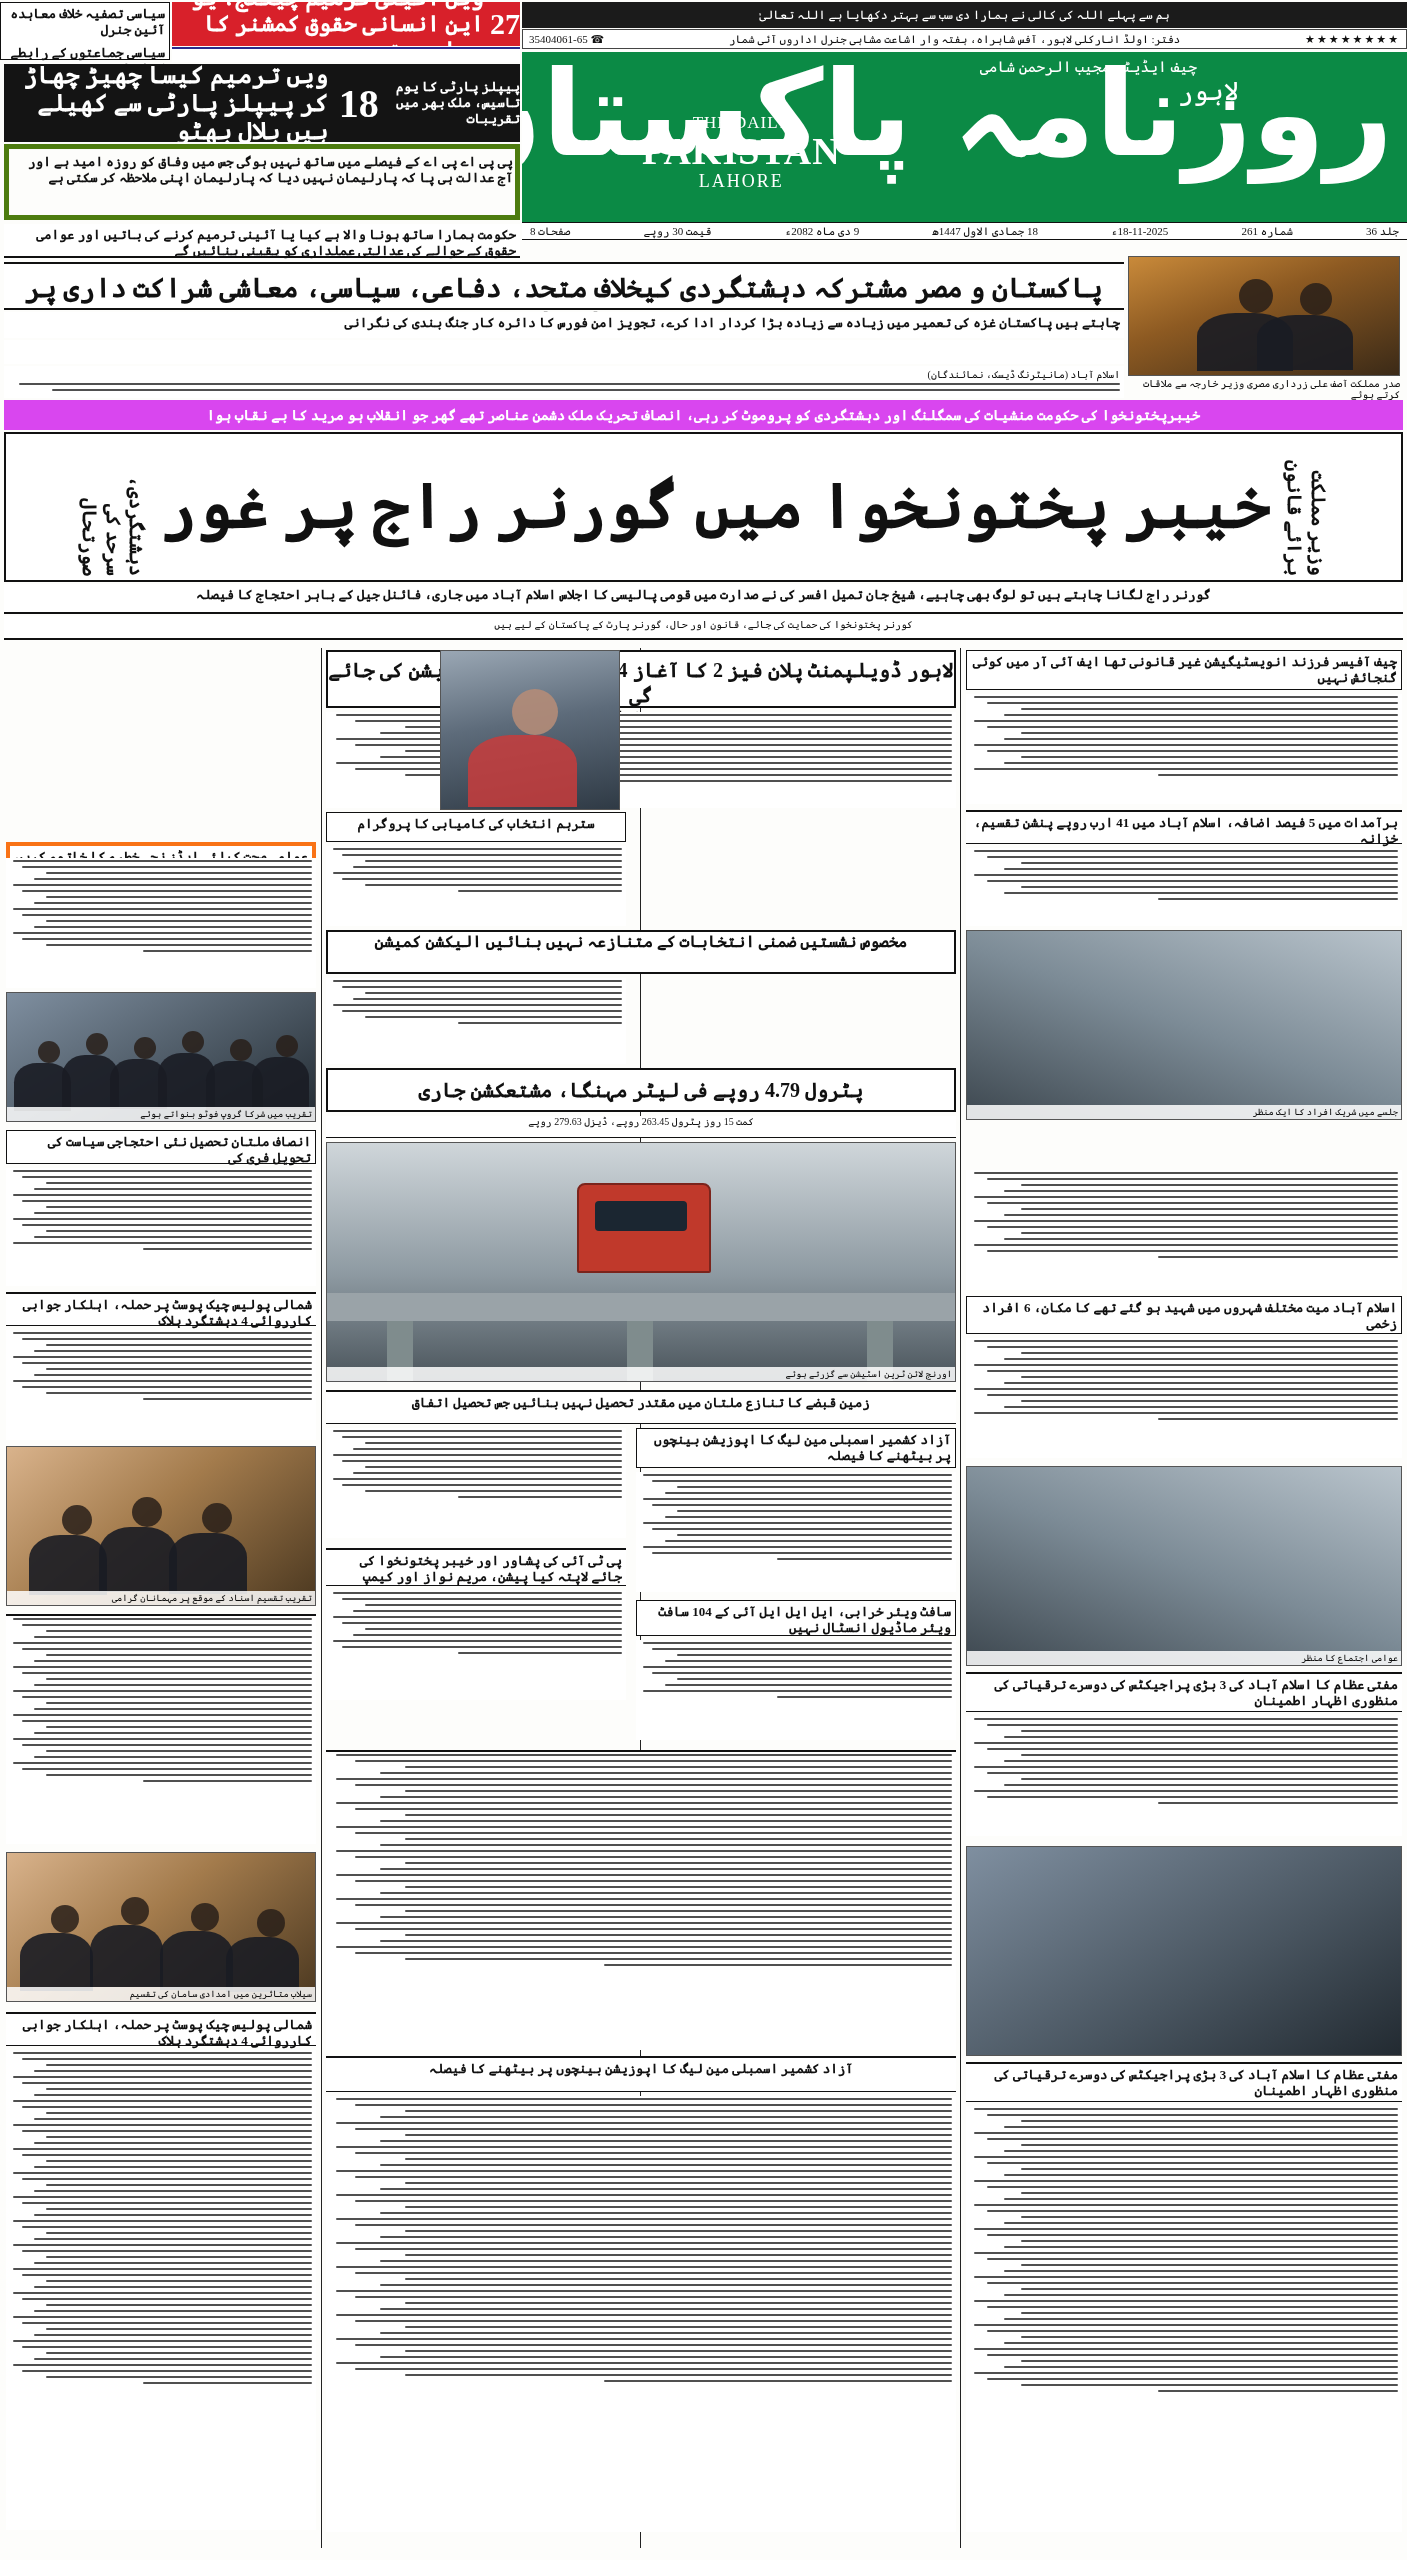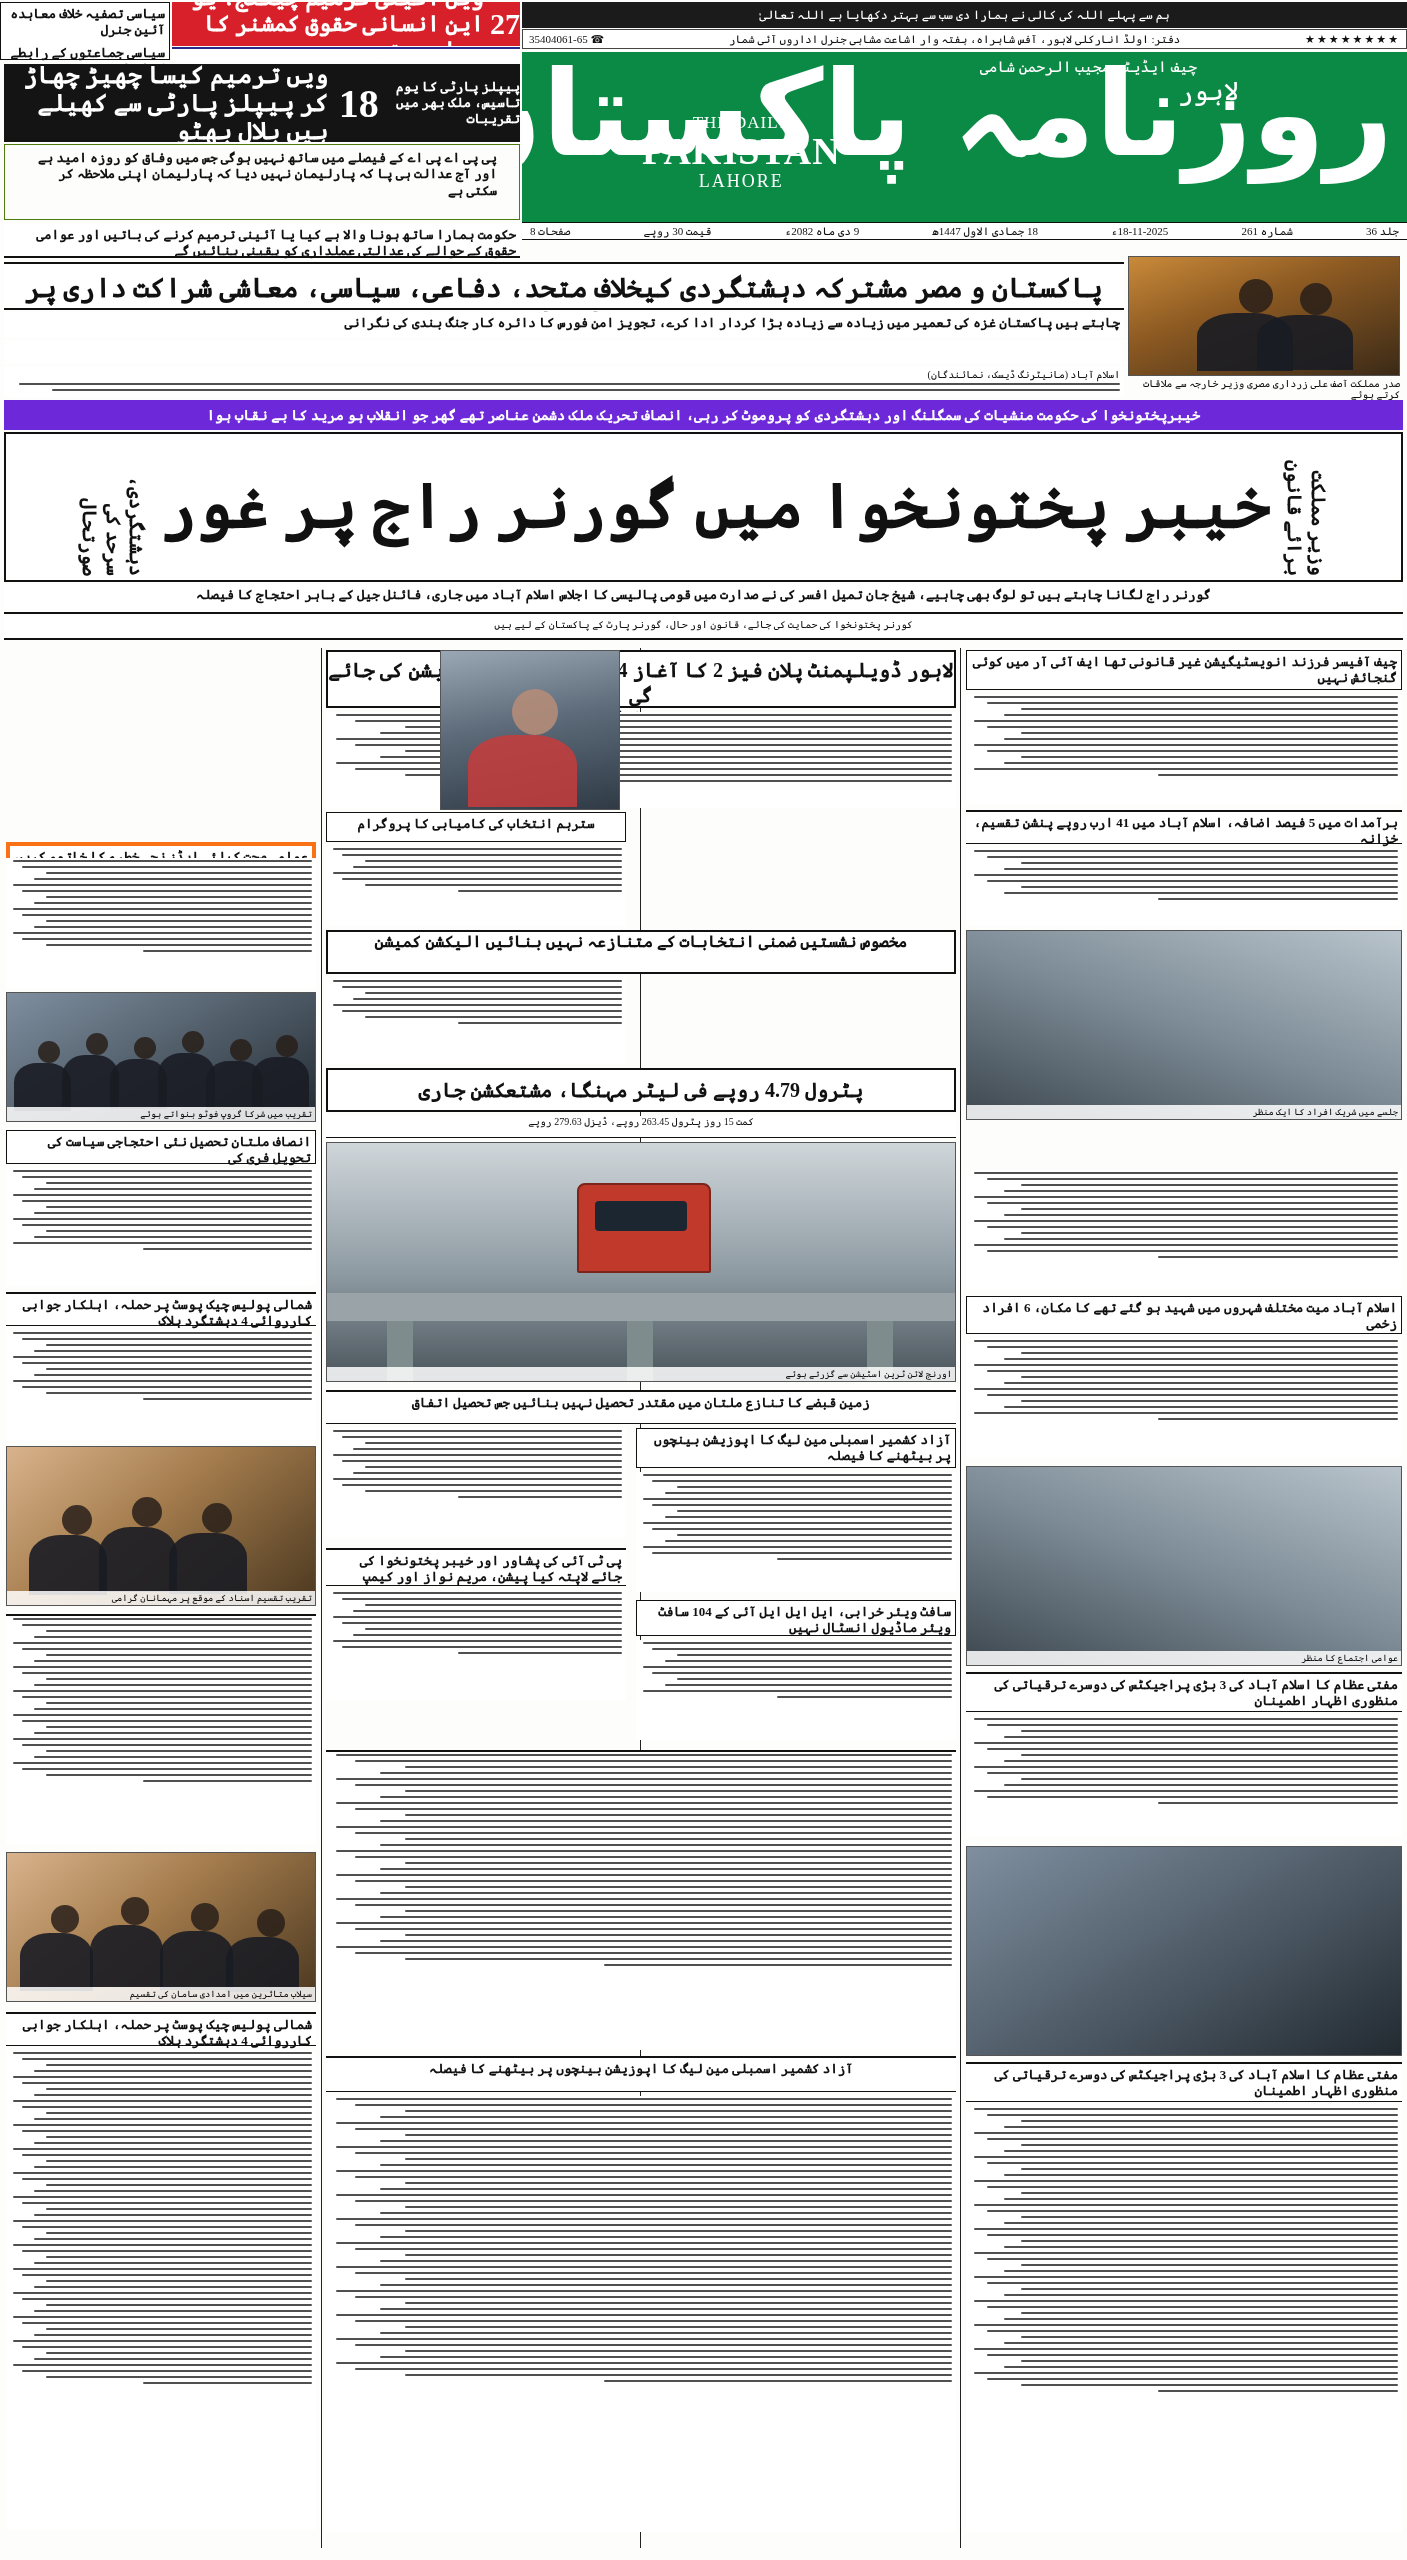--- a/index.html
+++ b/index.html
@@ -71,22 +71,22 @@
     border-top:1px solid #111;border-bottom:1px solid #111;box-sizing:border-box;
     display:flex;align-items:center;justify-content:space-between;padding:0 8px;
     font-size:11px;background:#fff;}
 
   
   .leftcol-top{position:absolute;left:4px;top:64px;width:516px;height:156px;}
   .lt-black{position:absolute;left:0;top:0;width:516px;height:78px;background:#141414;color:#fff;
     box-sizing:border-box;display:flex;align-items:center;justify-content:center;
     font-size:24px;font-weight:700;gap:10px;}
   .lt-black .big{font-size:40px;}
-  .lt-sub{position:absolute;left:0;top:80px;width:516px;height:76px;border:1px solid #4d7c0f;
-    box-sizing:border-box;padding:5px 22px;}
+  .lt-sub{position:absolute;left:0;top:80px;width:516px;height:76px;border:5px solid #4d7c0f;
+    box-sizing:border-box;padding:5px 2px;}
 
   
   .card{position:absolute;box-sizing:border-box;background:#fff;}
   .card .bd{padding:3px 4px;}
 
   .photo{position:absolute;box-sizing:border-box;border:1px solid #555;overflow:hidden;}
   .ph-a{background:linear-gradient(170deg,#9aa7b4 0%,#5d6b7a 45%,#2f3a45 100%);}
   .ph-b{background:linear-gradient(160deg,#c98a3a 0%,#8d5a22 40%,#3b2a17 100%);}
   .ph-c{background:linear-gradient(150deg,#7f8fa0 0%,#48545f 60%,#222a31 100%);}
   .ph-d{background:linear-gradient(200deg,#b9c4cc 0%,#7c8b96 50%,#3d474f 100%);}
@@ -97,21 +97,21 @@
 
   
   .figure{position:absolute;bottom:0;}
   .figure .head{width:100%;aspect-ratio:1/1;border-radius:50%;background:rgba(40,30,25,.85);}
   .figure .body{width:130%;height:60%;margin-left:-15%;border-radius:40% 40% 0 0;background:rgba(25,28,35,.9);}
 
   
   .vsep{position:absolute;width:1px;background:#222;}
 
   
-  .banner{position:absolute;background:#6d28d9;color:#fff;box-sizing:border-box;
+  .banner{position:absolute;background:#d946ef;color:#fff;box-sizing:border-box;
     display:flex;align-items:center;justify-content:center;text-align:center;
     font-weight:700;}
   .mega{position:absolute;box-sizing:border-box;border:2px solid #111;background:#fff;
     display:flex;align-items:center;justify-content:center;}
   .mega .txt{font-size:62px;font-weight:700;line-height:1.05;color:#111;
     text-align:center;padding:0 8px;white-space:nowrap;}
   .mega .side{font-size:19px;line-height:1.25;font-weight:700;color:#111;
     writing-mode:vertical-rl;text-orientation:mixed;padding:4px;}
 
   .smallcap{font-size:10px;}

